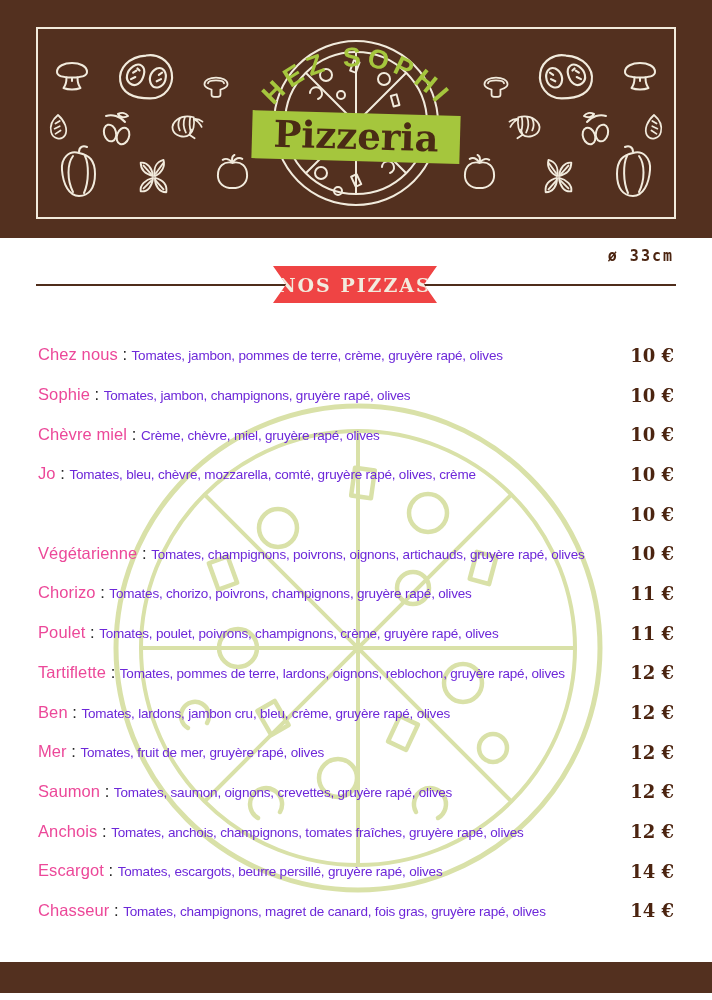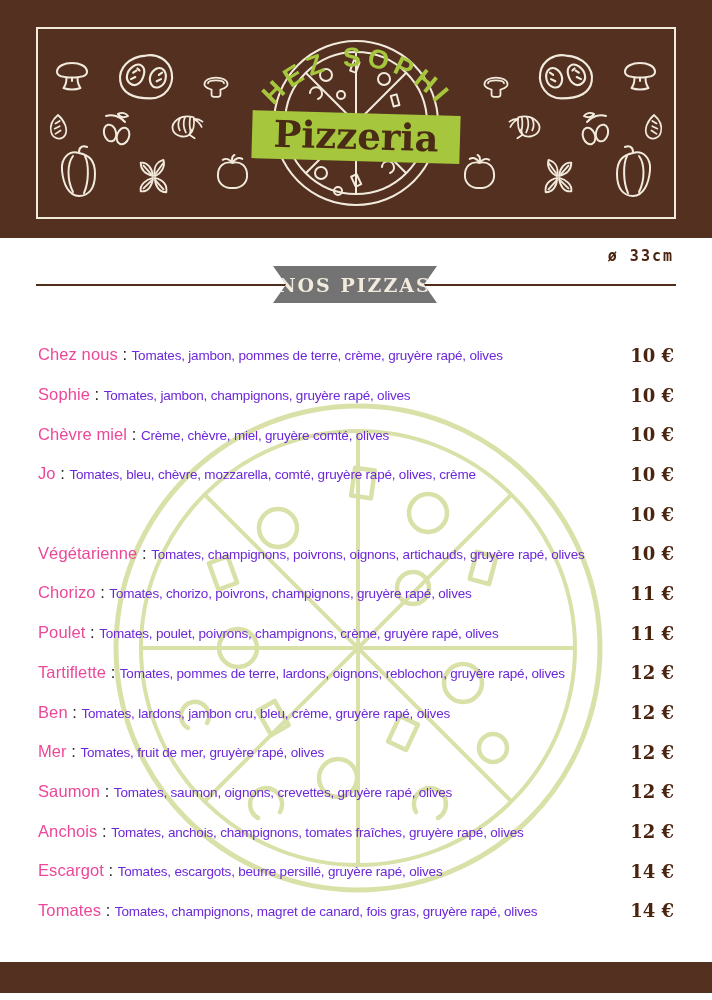--- a/index.html
+++ b/index.html
@@ -12,21 +12,21 @@
           border:2px solid #f2ebdd;}
   .hicons,.hlogo{position:absolute;left:0;top:0;}
   .hicons{width:712px;height:238px;}
   .hlogo{left:226px;top:23px;width:260px;height:200px;}
 
   
   .sizenote{position:absolute;right:38px;top:247px;color:#4b2410;
             font-family:"DejaVu Sans Mono",monospace;font-weight:bold;
             font-size:15px;letter-spacing:2px;}
   .rule{position:absolute;left:36px;top:284px;width:640px;height:2px;background:#4f2d1b;z-index:2;}
-  .ribbon{position:absolute;left:273px;top:266px;width:164px;height:37px;background:#737373;z-index:3;
+  .ribbon{position:absolute;left:273px;top:266px;width:164px;height:37px;background:#ef4444;z-index:3;
           clip-path:polygon(0 0,100% 0,calc(100% - 13px) 50%,100% 100%,0 100%,13px 50%);
           display:flex;align-items:center;justify-content:center;}
   .ribbon span{color:#f2ebdd;font-family:"DejaVu Serif",serif;font-weight:bold;
                font-size:19px;letter-spacing:2px;}
 
   
   .watermark{position:absolute;left:108px;top:398px;width:500px;height:500px;z-index:1;}
 
   
   .list{position:absolute;left:38px;top:335px;width:636px;z-index:2;}
@@ -202,21 +202,21 @@
 
       <div class="row">
         <p>
           <span class="nm">Sophie</span><span class="sep"> : </span><span class="ds">Tomates, jambon, champignons, gruyère rapé, olives</span>
         </p>
         <span class="pr">10 €</span>
       </div>
 
       <div class="row">
         <p>
-          <span class="nm">Chèvre miel</span><span class="sep"> : </span><span class="ds">Crème, chèvre, miel, gruyère comté, olives</span>
+          <span class="nm">Chèvre miel</span><span class="sep"> : </span><span class="ds">Crème, chèvre, miel, gruyère rapé, olives</span>
         </p>
         <span class="pr">10 €</span>
       </div>
 
       <div class="row">
         <p>
           <span class="nm">Jo</span><span class="sep"> : </span><span class="ds">Tomates, bleu, chèvre, mozzarella, comté, gruyère rapé, olives, crème</span>
         </p>
         <span class="pr">10 €</span>
       </div>
@@ -283,20 +283,20 @@
 
       <div class="row">
         <p>
           <span class="nm">Escargot</span><span class="sep"> : </span><span class="ds">Tomates, escargots, beurre persillé, gruyère rapé, olives</span>
         </p>
         <span class="pr">14 €</span>
       </div>
 
       <div class="row">
         <p>
-          <span class="nm">Tomates</span><span class="sep"> : </span><span class="ds">Tomates, champignons, magret de canard, fois gras, gruyère rapé, olives</span>
+          <span class="nm">Chasseur</span><span class="sep"> : </span><span class="ds">Tomates, champignons, magret de canard, fois gras, gruyère rapé, olives</span>
         </p>
         <span class="pr">14 €</span>
       </div>
     </main>
 
   <footer class="footbar"></footer>
 </div>
 
 </body></html>

